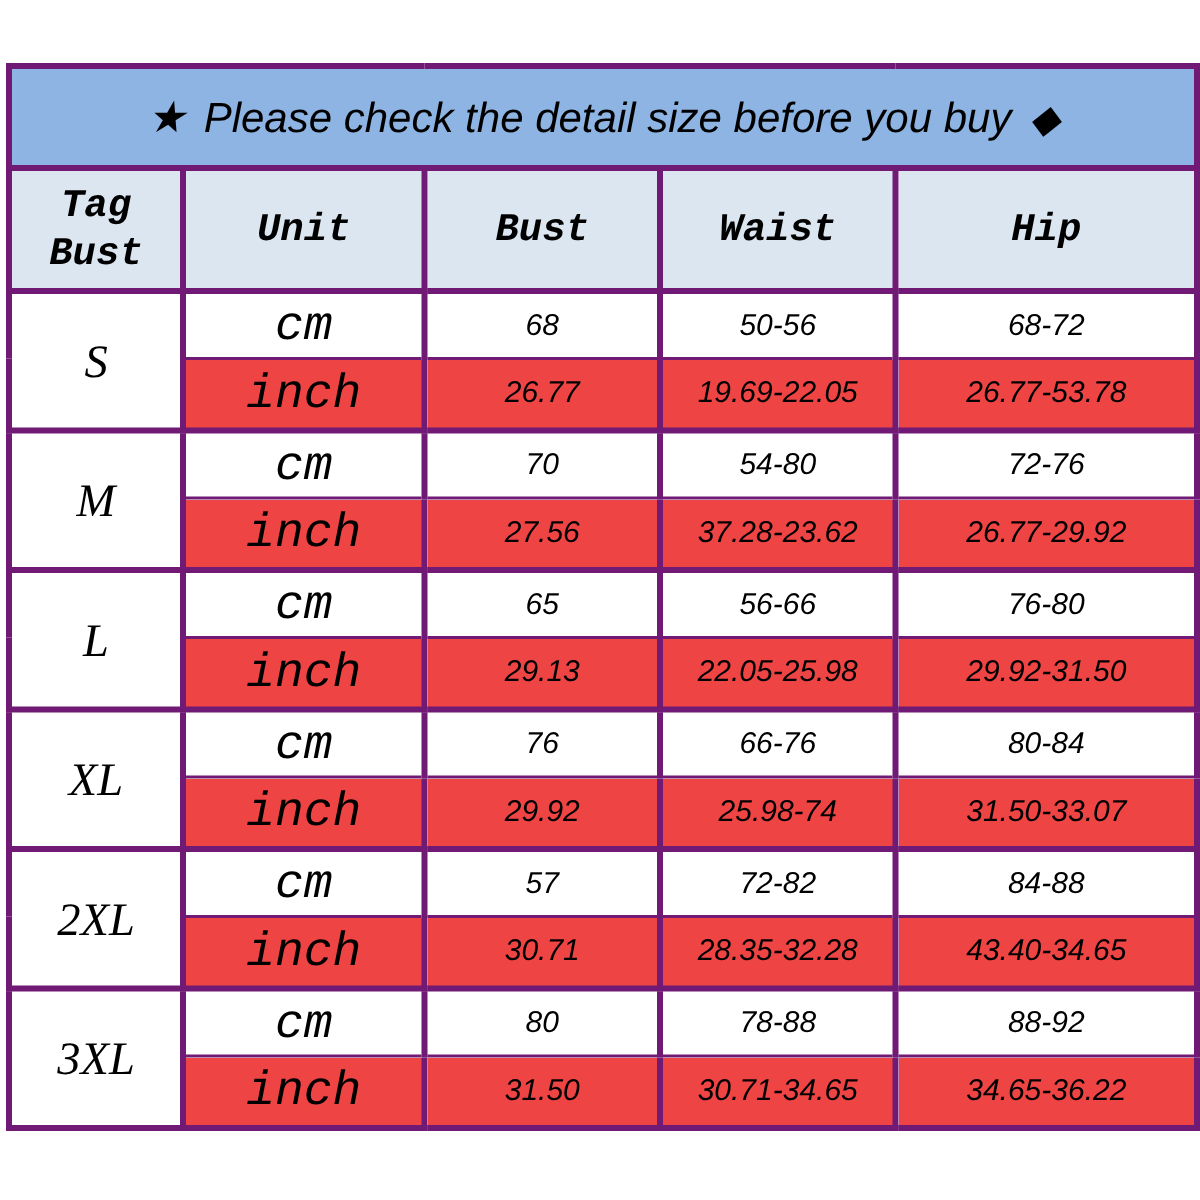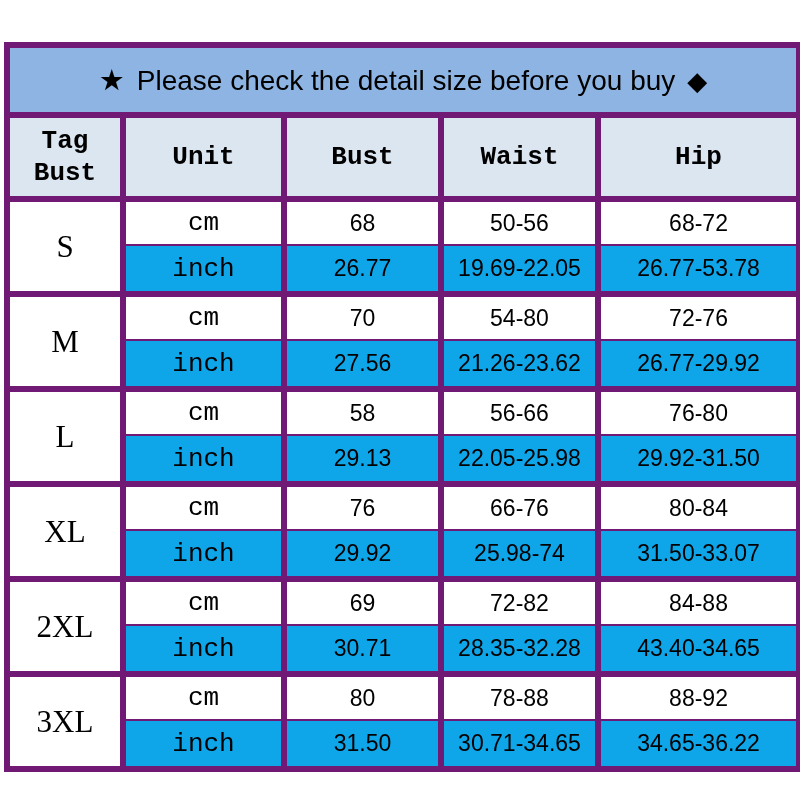--- a/index.html
+++ b/index.html
@@ -14,26 +14,27 @@
     position: absolute;
     left: 4px;
     top: 42px;
   }
   table {
     border-collapse: collapse;
     table-layout: fixed;
     width: 792px;
   }
   td, th {
-    border: 6px solid #701a75;
+    border: 4px solid #701a75;
     text-align: center;
     vertical-align: middle;
     padding: 0;
     color: #000000;
     overflow: hidden;
+    font-style: italic;
   }
   .banner-cell {
     background: #8db4e2;
     height: 64px;
     font-family: "Liberation Sans", sans-serif;
     font-size: 28px;
     font-weight: 400;
     white-space: nowrap;
   }
   .banner-star   { margin-right: 12px; font-size: 29px; }
@@ -48,31 +49,31 @@
   }
   th.tag-size-th { padding: 0 8px; }
   .size-cell {
     background: #ffffff !important;
     font-family: "Liberation Serif", serif;
     font-size: 31px;
     font-weight: 400;
   }
   .unit-cell {
     font-family: "Liberation Mono", monospace;
-    font-size: 26px;
+    font-size: 32px;
     font-weight: 400;
   }
   .num-cell {
     font-family: "Liberation Sans", sans-serif;
-    font-size: 23px;
+    font-size: 20px;
     font-weight: 400;
     text-align: center;
   }
   .cm-row td   { background: #ffffff; height: 42px; }
-  .inch-row td { background: #0ea5e9; height: 45px; border-top-width: 2px; }
+  .inch-row td { background: #ef4444; height: 45px; border-top-width: 2px; }
   .cm-row td:not(.size-cell) { border-bottom-width: 2px; }
 </style>
 </head>
 <body>
 
 <div class="wrap">
   <table>
     <colgroup>
       <col style="width:116px">
       <col style="width:161px">
@@ -111,27 +112,27 @@
         <tr class="cm-row">
           <td class="size-cell" rowspan="2">M</td>
           <td class="unit-cell">cm</td>
           <td class="num-cell">70</td>
           <td class="num-cell">54-80</td>
           <td class="num-cell">72-76</td>
         </tr>
         <tr class="inch-row">
           <td class="unit-cell">inch</td>
           <td class="num-cell">27.56</td>
-          <td class="num-cell">21.26-23.62</td>
+          <td class="num-cell">37.28-23.62</td>
           <td class="num-cell">26.77-29.92</td>
         </tr>
         <tr class="cm-row">
           <td class="size-cell" rowspan="2">L</td>
           <td class="unit-cell">cm</td>
-          <td class="num-cell">58</td>
+          <td class="num-cell">65</td>
           <td class="num-cell">56-66</td>
           <td class="num-cell">76-80</td>
         </tr>
         <tr class="inch-row">
           <td class="unit-cell">inch</td>
           <td class="num-cell">29.13</td>
           <td class="num-cell">22.05-25.98</td>
           <td class="num-cell">29.92-31.50</td>
         </tr>
         <tr class="cm-row">
@@ -143,21 +144,21 @@
         </tr>
         <tr class="inch-row">
           <td class="unit-cell">inch</td>
           <td class="num-cell">29.92</td>
           <td class="num-cell">25.98-74</td>
           <td class="num-cell">31.50-33.07</td>
         </tr>
         <tr class="cm-row">
           <td class="size-cell" rowspan="2">2XL</td>
           <td class="unit-cell">cm</td>
-          <td class="num-cell">69</td>
+          <td class="num-cell">57</td>
           <td class="num-cell">72-82</td>
           <td class="num-cell">84-88</td>
         </tr>
         <tr class="inch-row">
           <td class="unit-cell">inch</td>
           <td class="num-cell">30.71</td>
           <td class="num-cell">28.35-32.28</td>
           <td class="num-cell">43.40-34.65</td>
         </tr>
         <tr class="cm-row">

